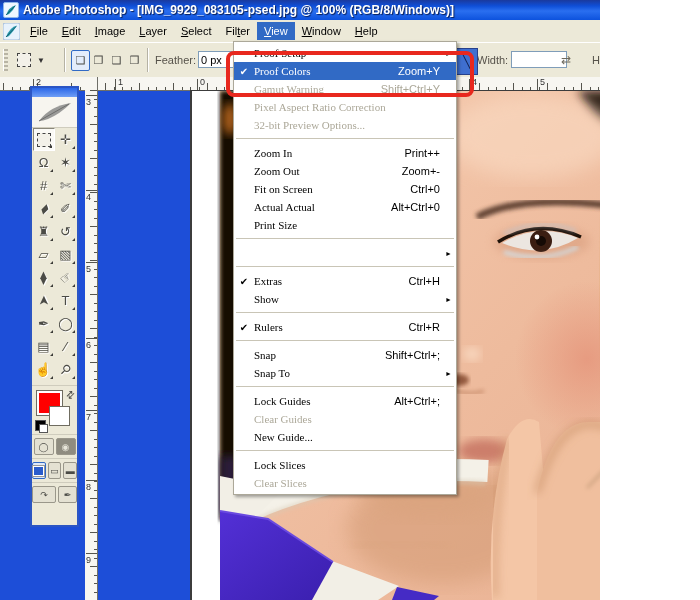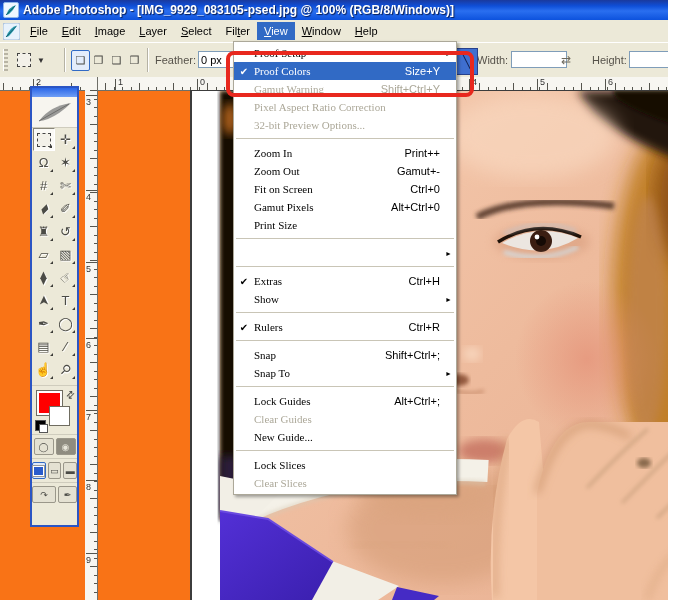--- a/index.html
+++ b/index.html
@@ -1,17 +1,17 @@
 <!DOCTYPE html>
 <html><head>
 <meta charset="utf-8">
 <style>
   html,body{margin:0;padding:0;}
-  #stage{position:relative;width:668px;height:600px;overflow:hidden;
-         font-family:"Liberation Sans",sans-serif;background:#f97316;}
+  #stage{position:relative;width:600px;height:600px;overflow:hidden;
+         font-family:"Liberation Sans",sans-serif;background:#1d4ed8;}
   
   #titlebar{position:absolute;left:0;top:0;width:700px;height:20px;
     background:linear-gradient(#1a3a9e 0%,#0f4fd8 30%,#2a6ff0 55%,#0d52dd 100%);
     display:flex;align-items:center;color:#fff;font-weight:bold;font-size:12px;
     text-shadow:1px 1px 1px #0a1e55;}
   #titleicon{width:14px;height:14px;margin:0 4px 0 3px;background:#eef6ff;border:1px solid #8fb6e8;border-radius:2px;}
   
   #menubar{position:absolute;left:0;top:20px;width:700px;height:22px;background:#ece9d8;
     display:flex;align-items:center;font-size:11px;color:#000;border-bottom:1px solid #d8d4c4;}
   #psicon{width:17px;height:17px;margin:0 3px;}
@@ -527,21 +527,21 @@
 
   <div id="viewmenu">
       <div class="mi">
         <span class="check"></span>
         <span class="lab">Proof Setup</span>
         <span class="arr">►</span>
       </div>
       <div class="mi hl">
         <span class="check">✔</span>
         <span class="lab">Proof Colors</span>
-        <span class="sc">Size+Y</span>
+        <span class="sc">Zoom+Y</span>
       </div>
       <div class="mi dis">
         <span class="check"></span>
         <span class="lab">Gamut Warning</span>
         <span class="sc">Shift+Ctrl+Y</span>
       </div>
       <div class="mi dis">
         <span class="check"></span>
         <span class="lab">Pixel Aspect Ratio Correction</span>
       </div>
@@ -551,30 +551,30 @@
       </div>
       <div class="sep"></div>
       <div class="mi">
         <span class="check"></span>
         <span class="lab">Zoom In</span>
         <span class="sc">Print++</span>
       </div>
       <div class="mi">
         <span class="check"></span>
         <span class="lab">Zoom Out</span>
-        <span class="sc">Gamut+-</span>
+        <span class="sc">Zoom+-</span>
       </div>
       <div class="mi">
         <span class="check"></span>
         <span class="lab">Fit on Screen</span>
         <span class="sc">Ctrl+0</span>
       </div>
       <div class="mi">
         <span class="check"></span>
-        <span class="lab">Gamut Pixels</span>
+        <span class="lab">Actual Actual</span>
         <span class="sc">Alt+Ctrl+0</span>
       </div>
       <div class="mi">
         <span class="check"></span>
         <span class="lab">Print Size</span>
       </div>
       <div class="sep"></div>
       <div class="mi">
         <span class="check"></span>
         <span class="arr">►</span>

